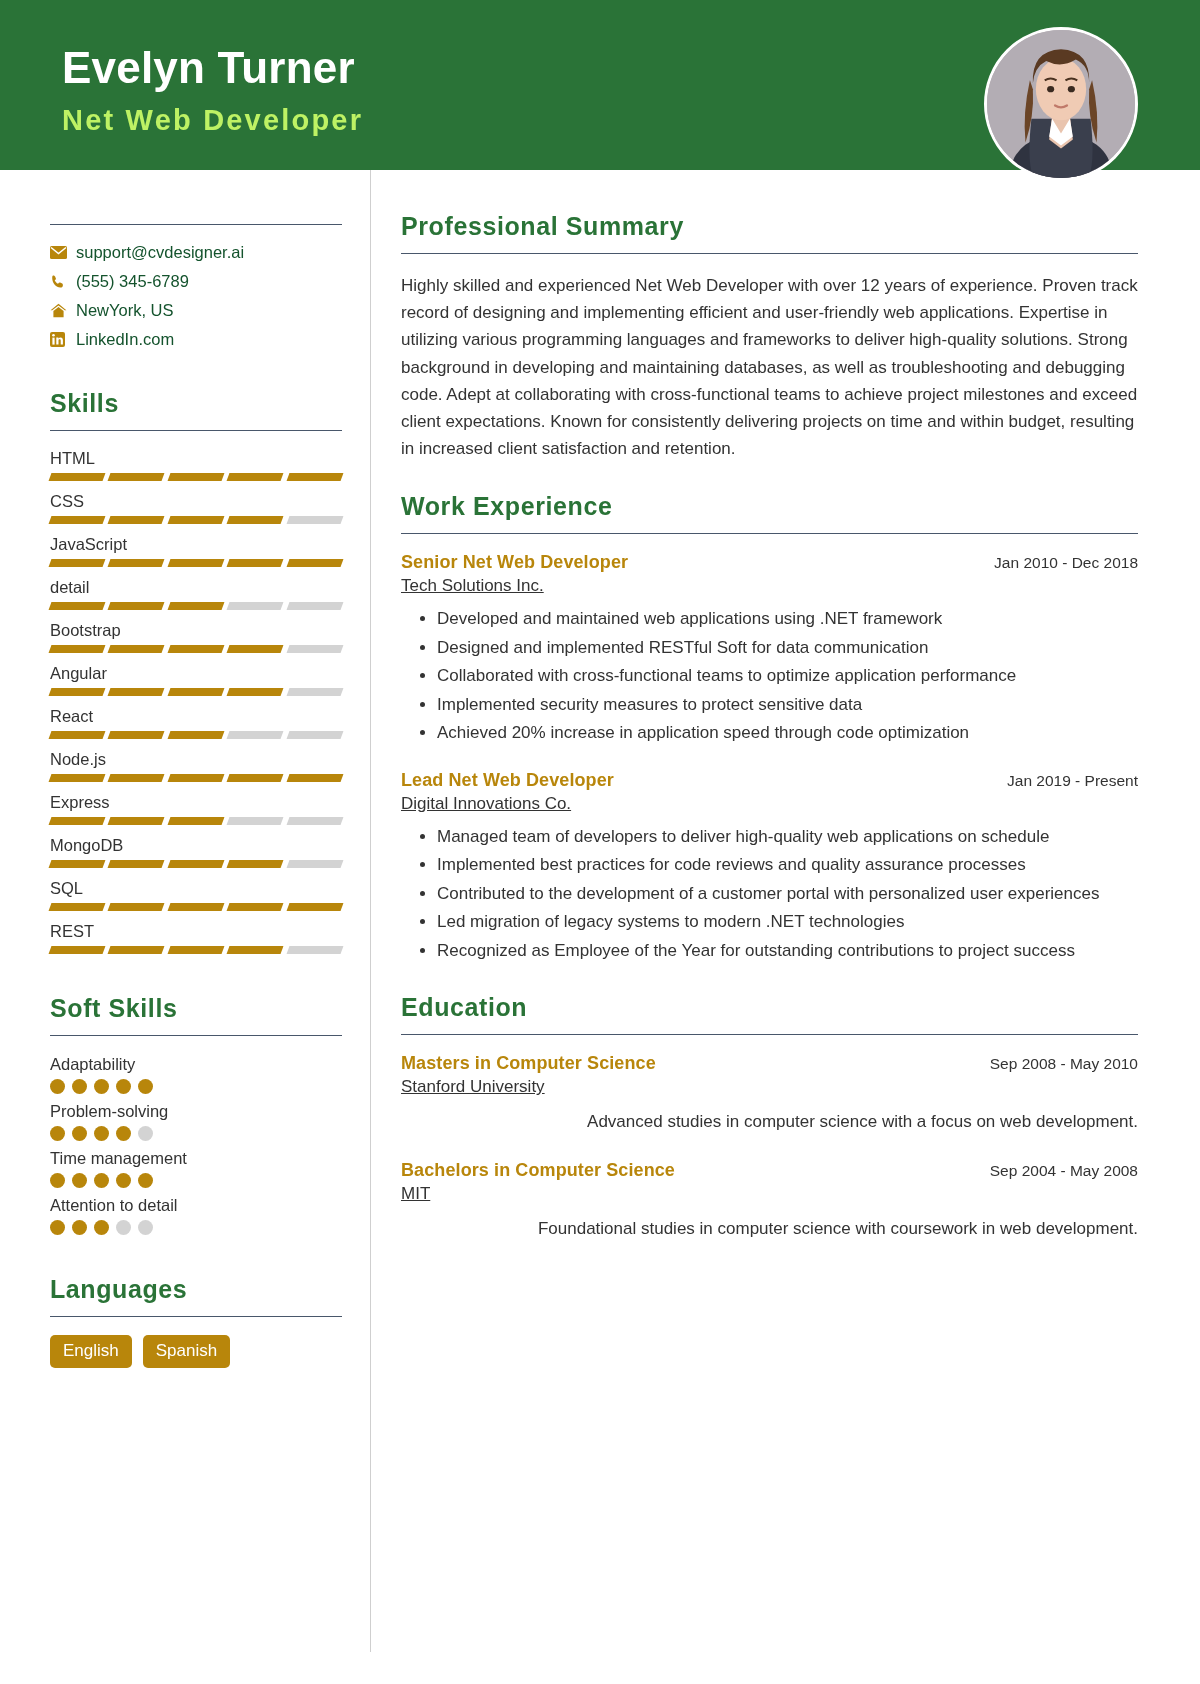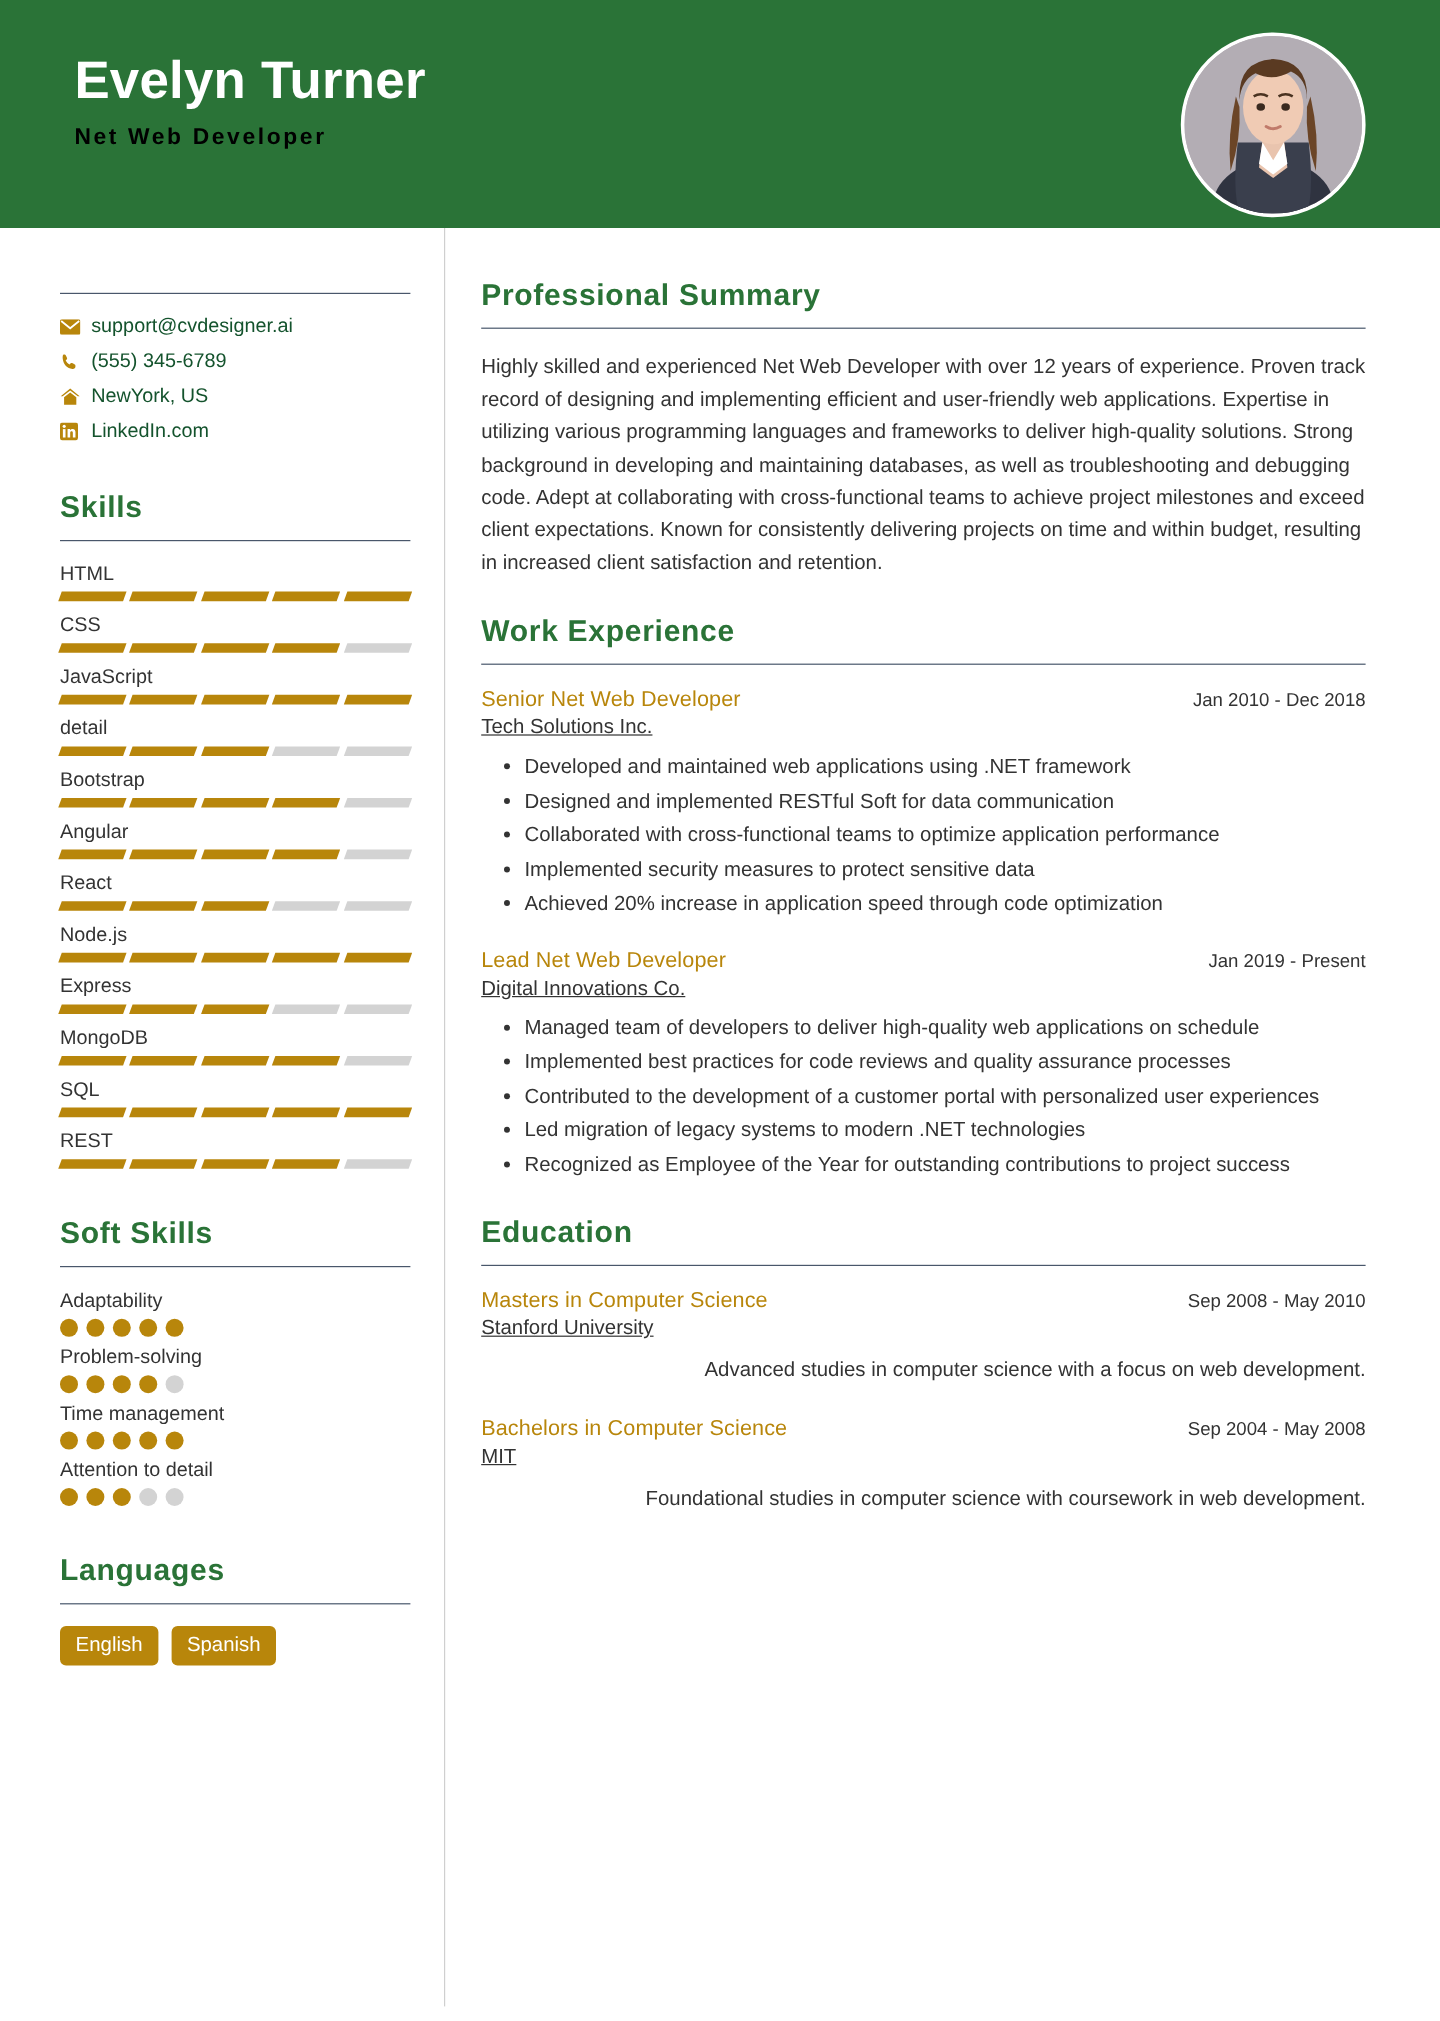--- a/index.html
+++ b/index.html
@@ -11,37 +11,37 @@
     width: 1200px;
     min-height: 1684px;
     font-family: "Liberation Sans", sans-serif;
     color: #333333;
     -webkit-font-smoothing: antialiased;
   }
 
   
   .header {
     background: #2a7337;
-    height: 190px;
+    height: 170px;
     position: relative;
     box-sizing: border-box;
     padding: 44px 0 0 62px;
   }
   .name {
     font-size: 44px;
     font-weight: bold;
     color: #ffffff;
     letter-spacing: 0.2px;
     line-height: 1.1;
     margin: 0;
   }
   .role {
-    font-size: 19px;
+    font-size: 29px;
     font-weight: bold;
-    color: #000000;
+    color: #bef264;
     letter-spacing: 2.2px;
     margin-top: 12px;
   }
   .avatar {
     position: absolute;
     right: 62px;
     top: 27px;
     width: 148px;
     height: 148px;
     border-radius: 50%;
@@ -176,21 +176,21 @@
   .entry { margin-bottom: 24px; }
   .entry:last-child { margin-bottom: 0; }
   .entry-head {
     display: flex;
     justify-content: space-between;
     align-items: baseline;
     gap: 18px;
   }
   .entry-title {
     font-size: 18px;
-    font-weight: normal;
+    font-weight: bold;
     color: #b8860b;
     letter-spacing: 0.1px;
   }
   .entry-date {
     font-size: 15.5px;
     color: #333;
     white-space: nowrap;
     flex: 0 0 auto;
   }
   .entry-org {

